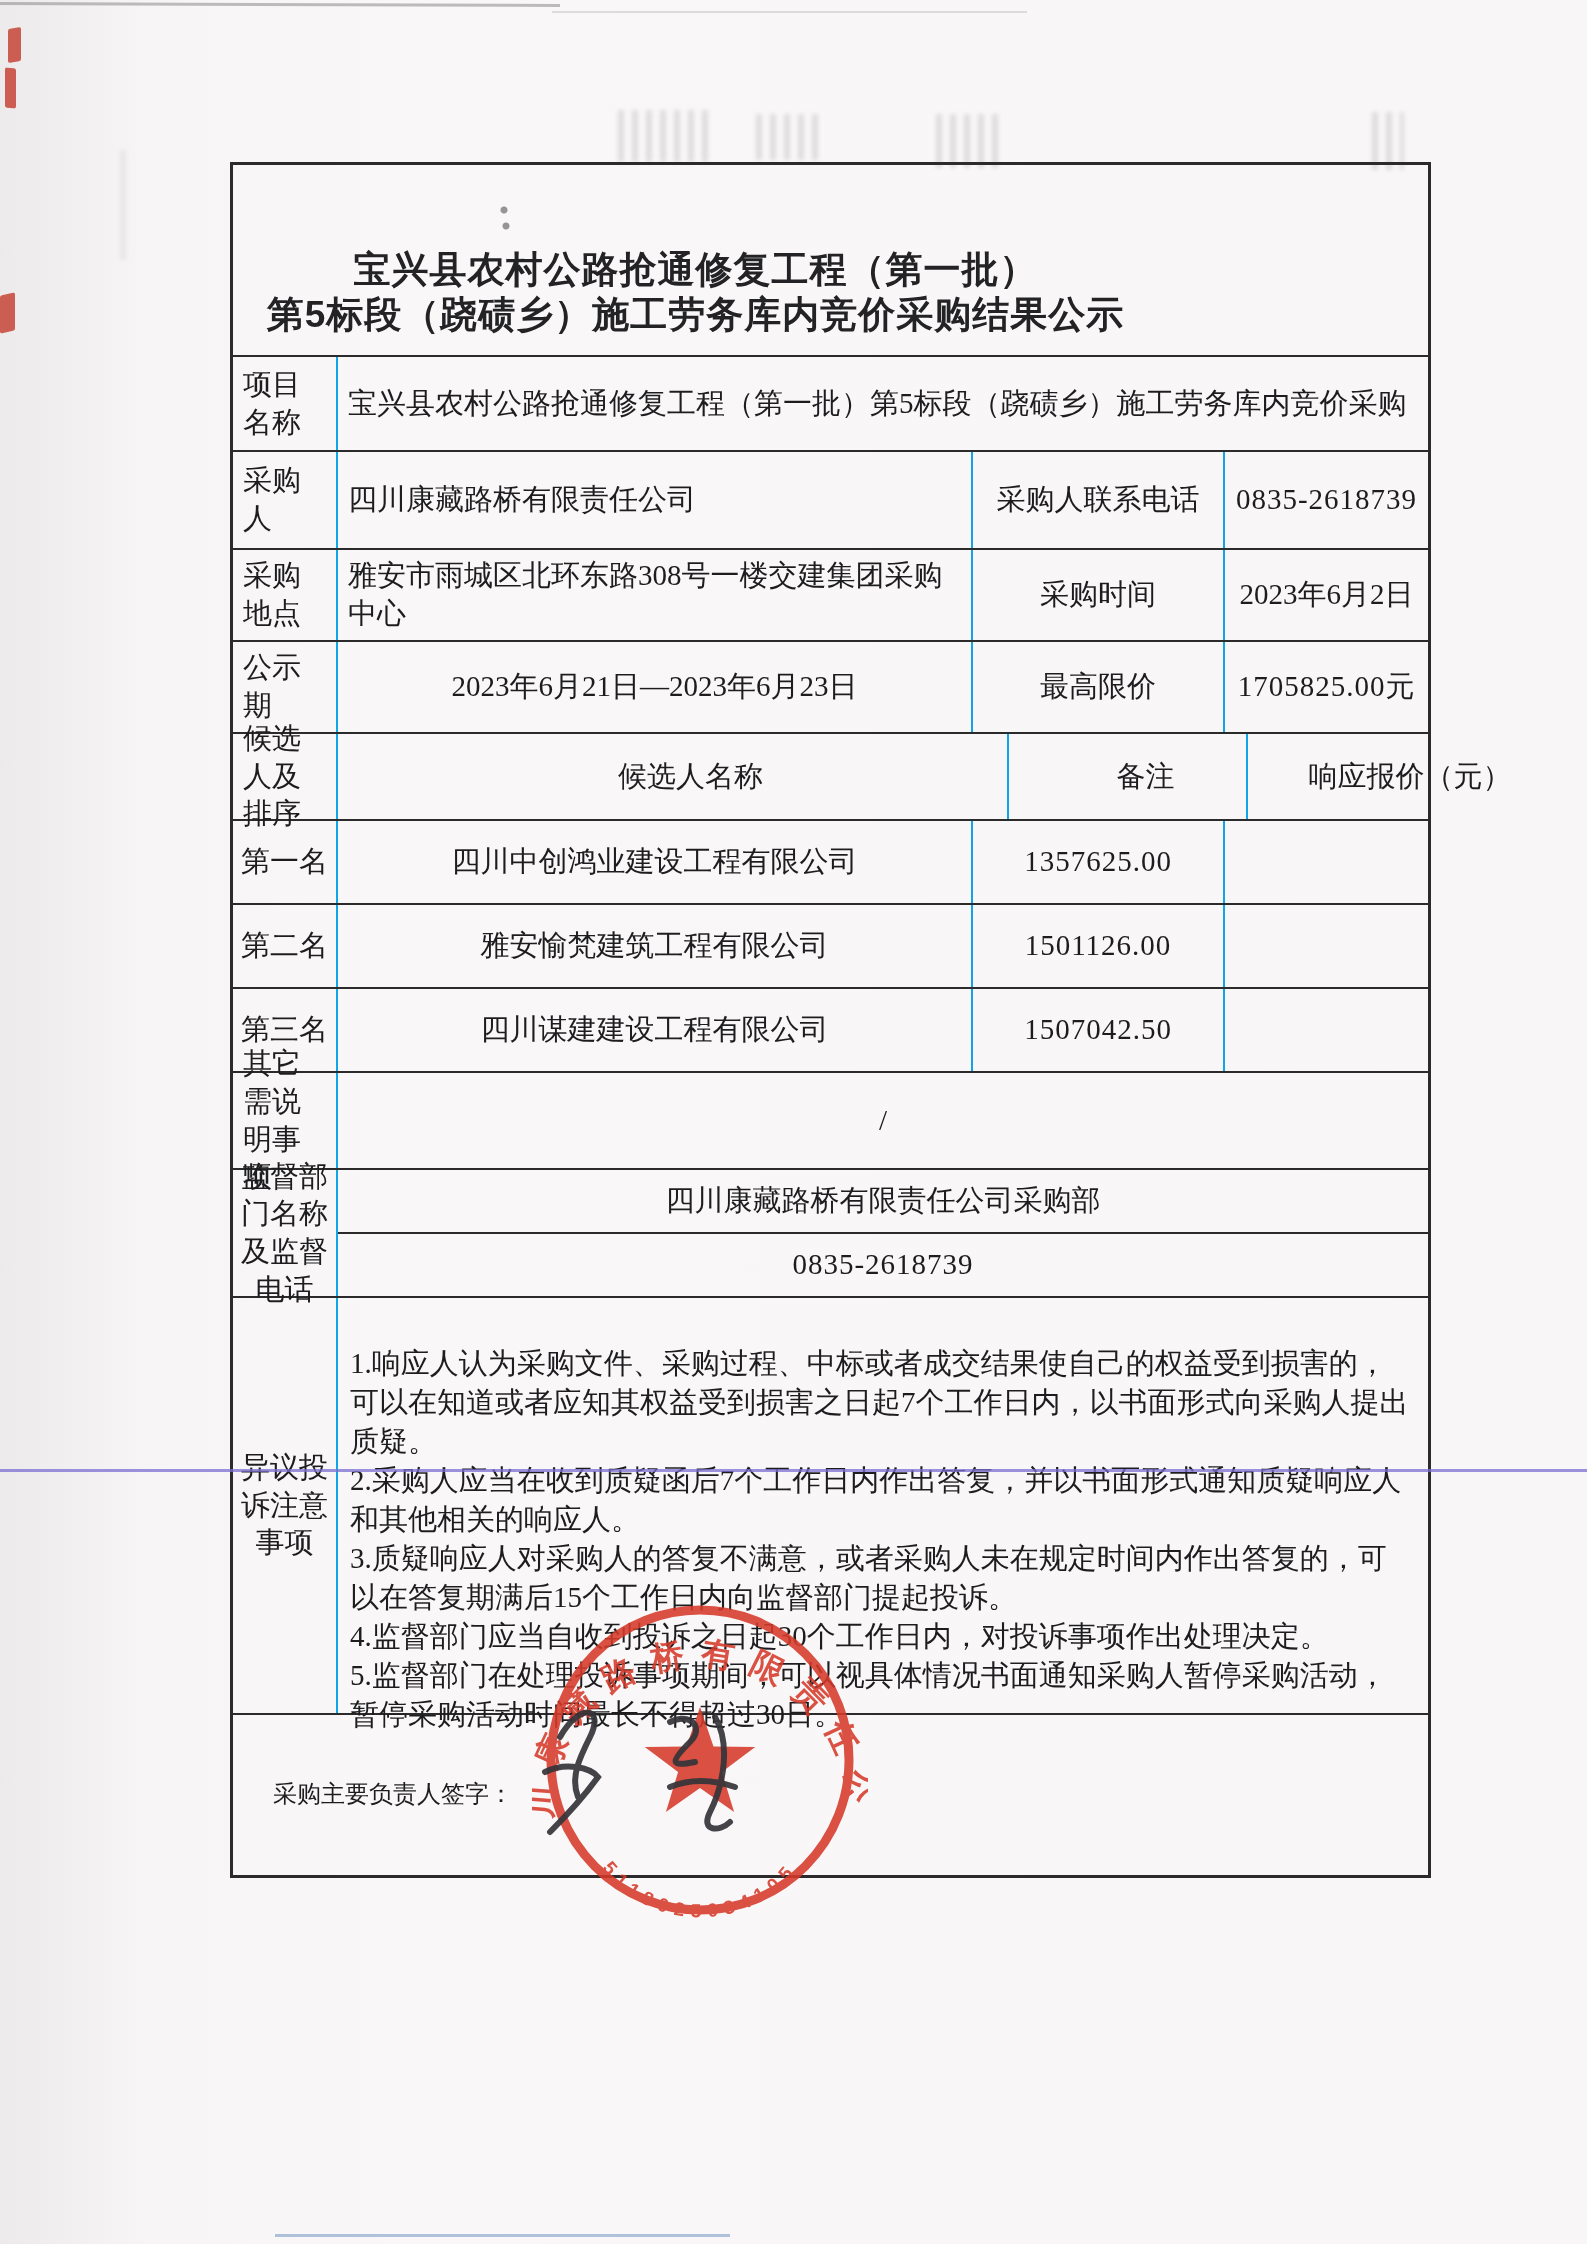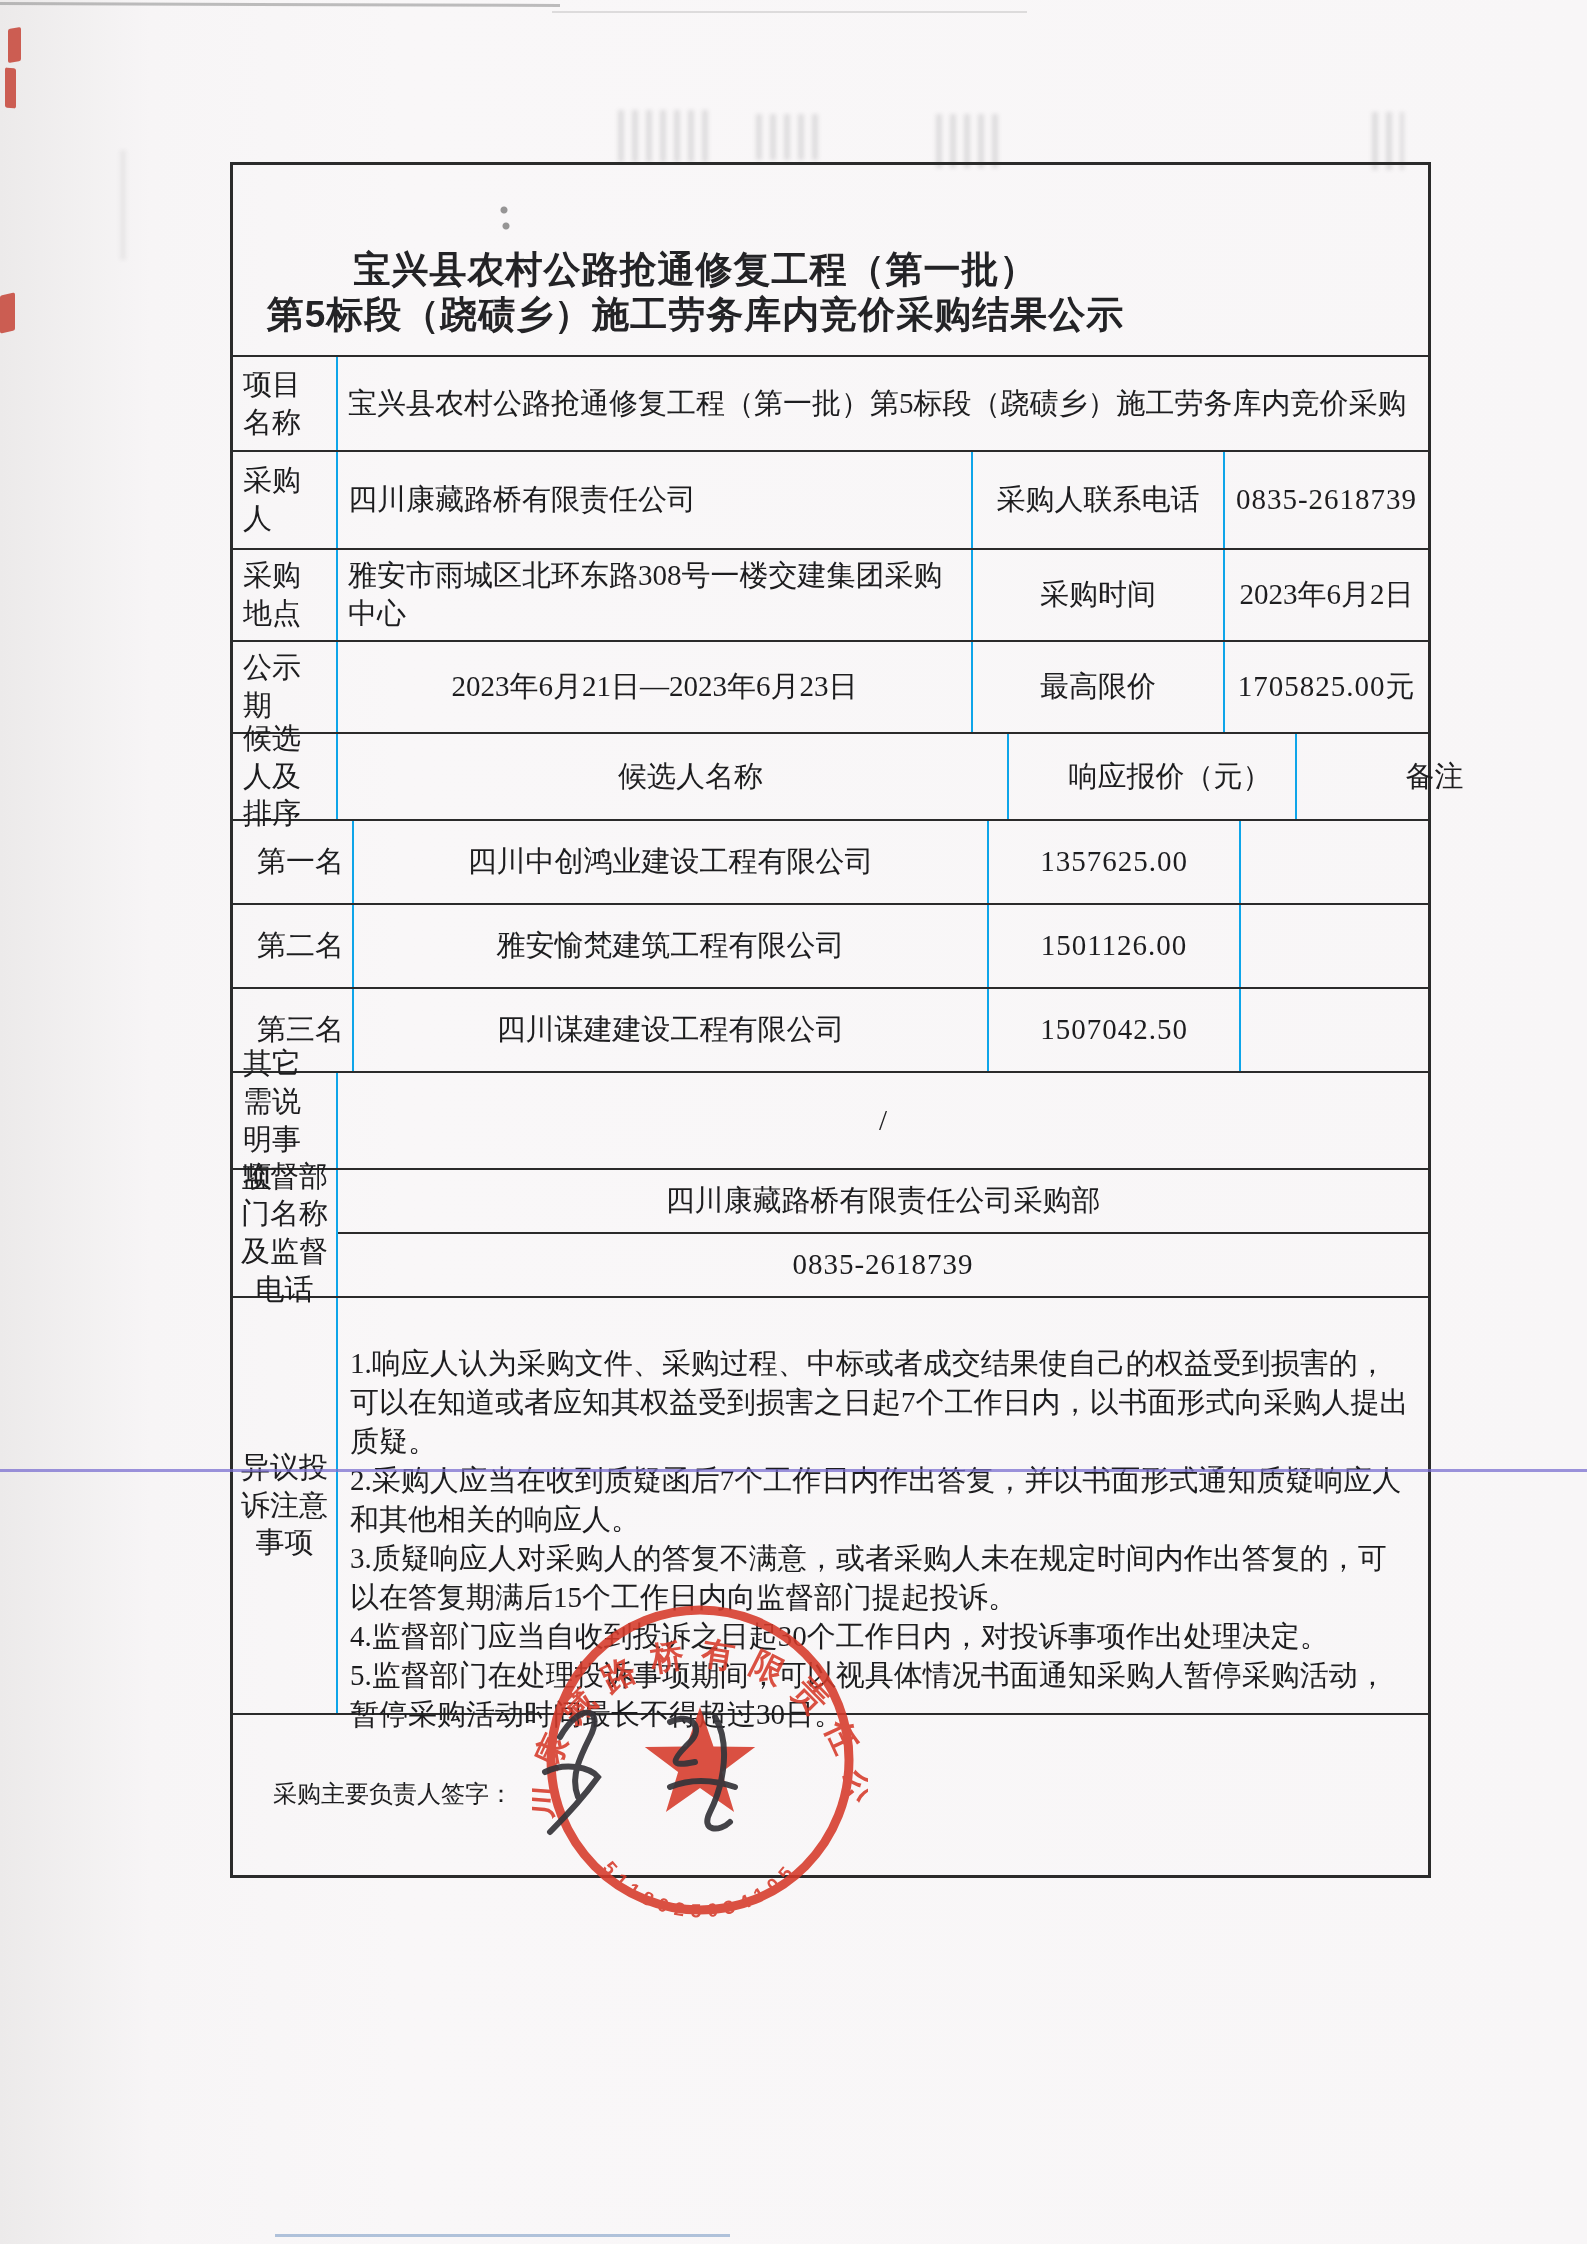--- a/index.html
+++ b/index.html
@@ -34,21 +34,21 @@
   .w-rest{flex:1 1 auto;}
   .center{justify-content:center;text-align:center;padding-left:4px;padding-right:4px;}
   .num{font-family:"Liberation Serif","DejaVu Serif",serif;letter-spacing:1px;}
 
   .h-title{height:190px;}
   .h-project{height:93px;}
   .h-purchaser{height:96px;}
   .h-location{height:90px;}
   .h-publicity{height:90px;}
   .h-candhead{height:85px;gap:36px;}
-  .h-cand{height:82px;padding-left:16px;}
+  .h-cand{height:82px;}
   .h-other{height:95px;}
   .h-super{height:126px;}
   .h-objection{height:415px;}
   .h-sign{height:160px;}
 
   .title-block{
     width:100%;display:flex;flex-direction:column;justify-content:flex-end;
     align-items:center;padding:0 270px 18px 0;box-sizing:border-box;
     font-family:"Liberation Sans","DejaVu Sans",sans-serif;
     font-weight:700;font-size:37px;line-height:1.22;letter-spacing:1px;
@@ -146,22 +146,22 @@
   <div class="trow h-publicity">
     <div class="cell w-label">公示期</div>
     <div class="cell w-main center">2023年6月21日—2023年6月23日</div>
     <div class="cell w-c3 center">最高限价</div>
     <div class="cell w-c4 center num">1705825.00元</div>
   </div>
 
   <div class="trow h-candhead">
     <div class="cell w-label">候选人及排序</div>
     <div class="cell w-main center">候选人名称</div>
+    <div class="cell w-c4 center">备注</div>
     <div class="cell w-c3 center">响应报价（元）</div>
-    <div class="cell w-c4 center">备注</div>
   </div>
 
   <div class="trow h-cand">
     <div class="cell w-label center">第一名</div>
     <div class="cell w-main center">四川中创鸿业建设工程有限公司</div>
     <div class="cell w-c3 center num">1357625.00</div>
     <div class="cell w-c4 center"></div>
   </div>
   <div class="trow h-cand">
     <div class="cell w-label center">第二名</div>

